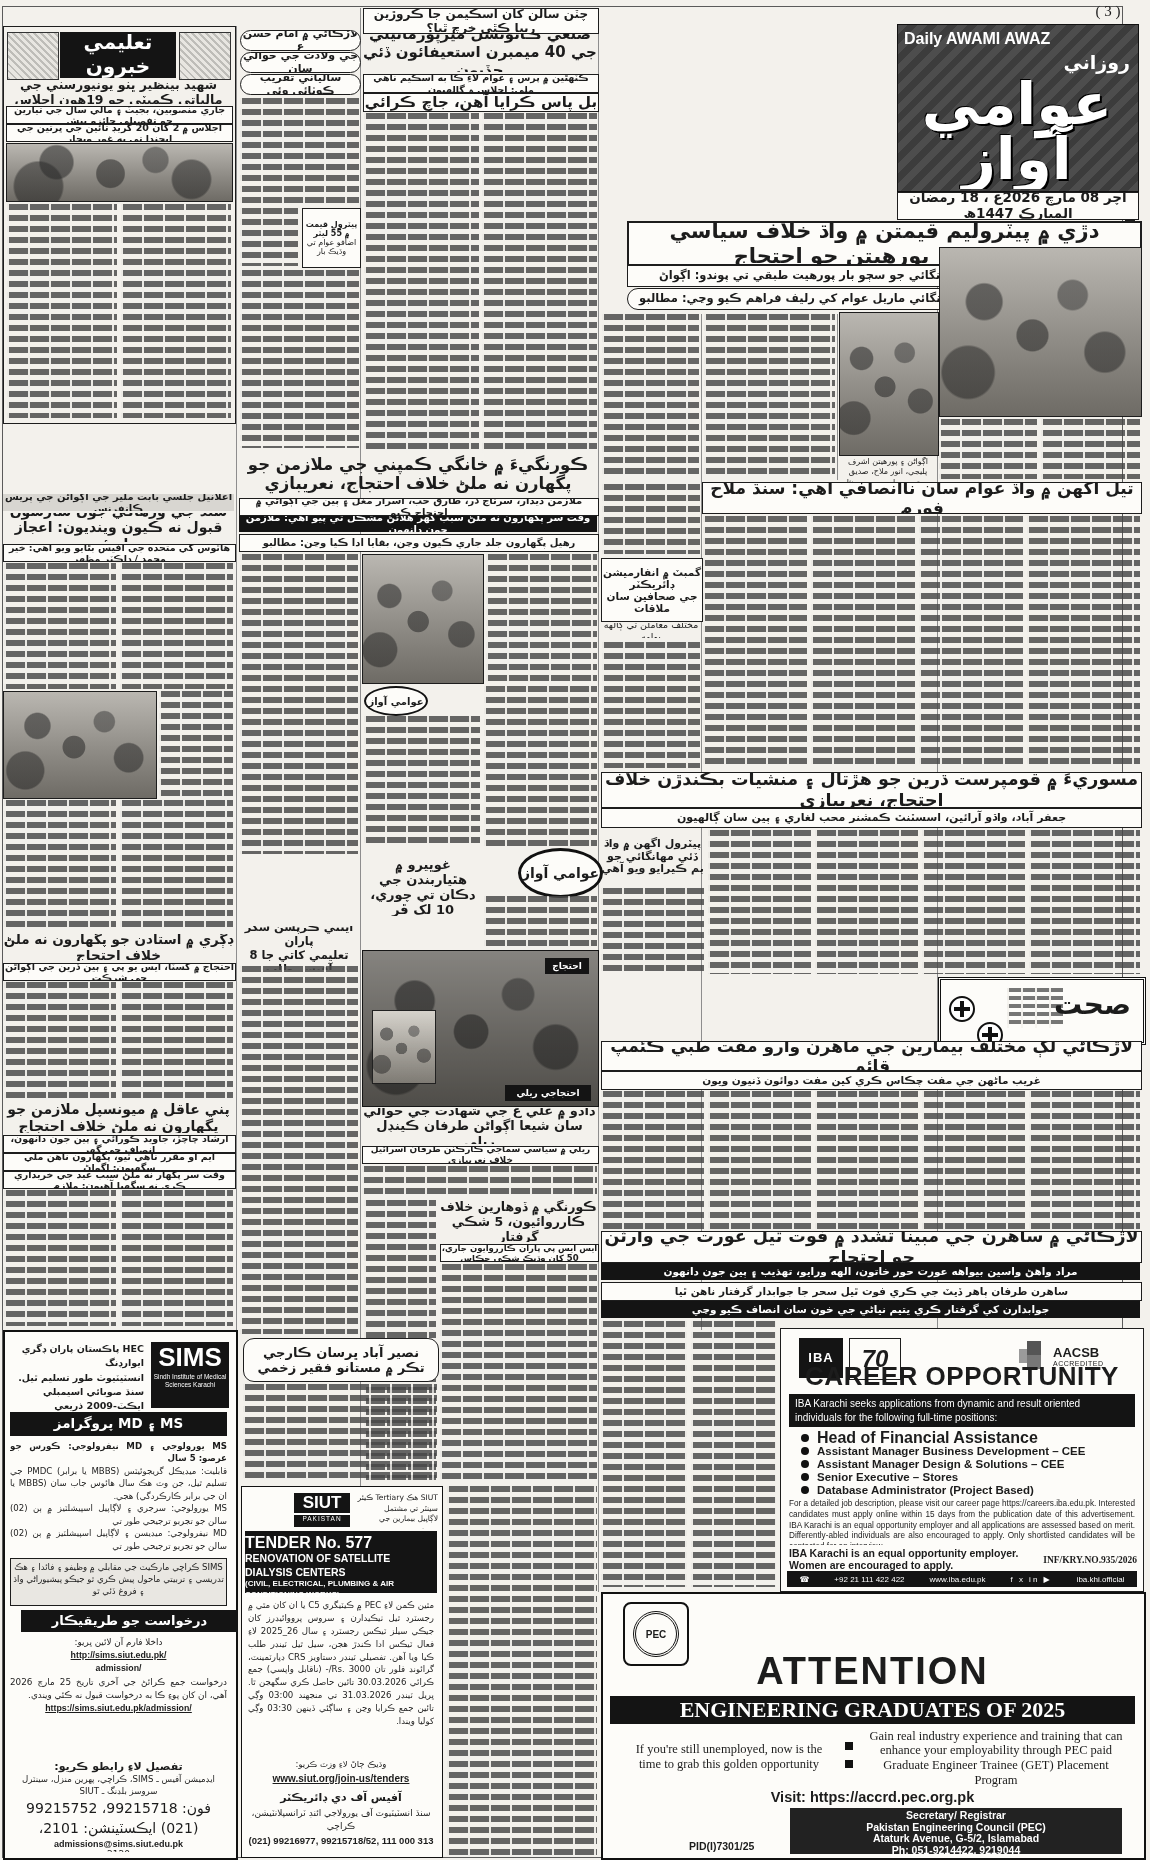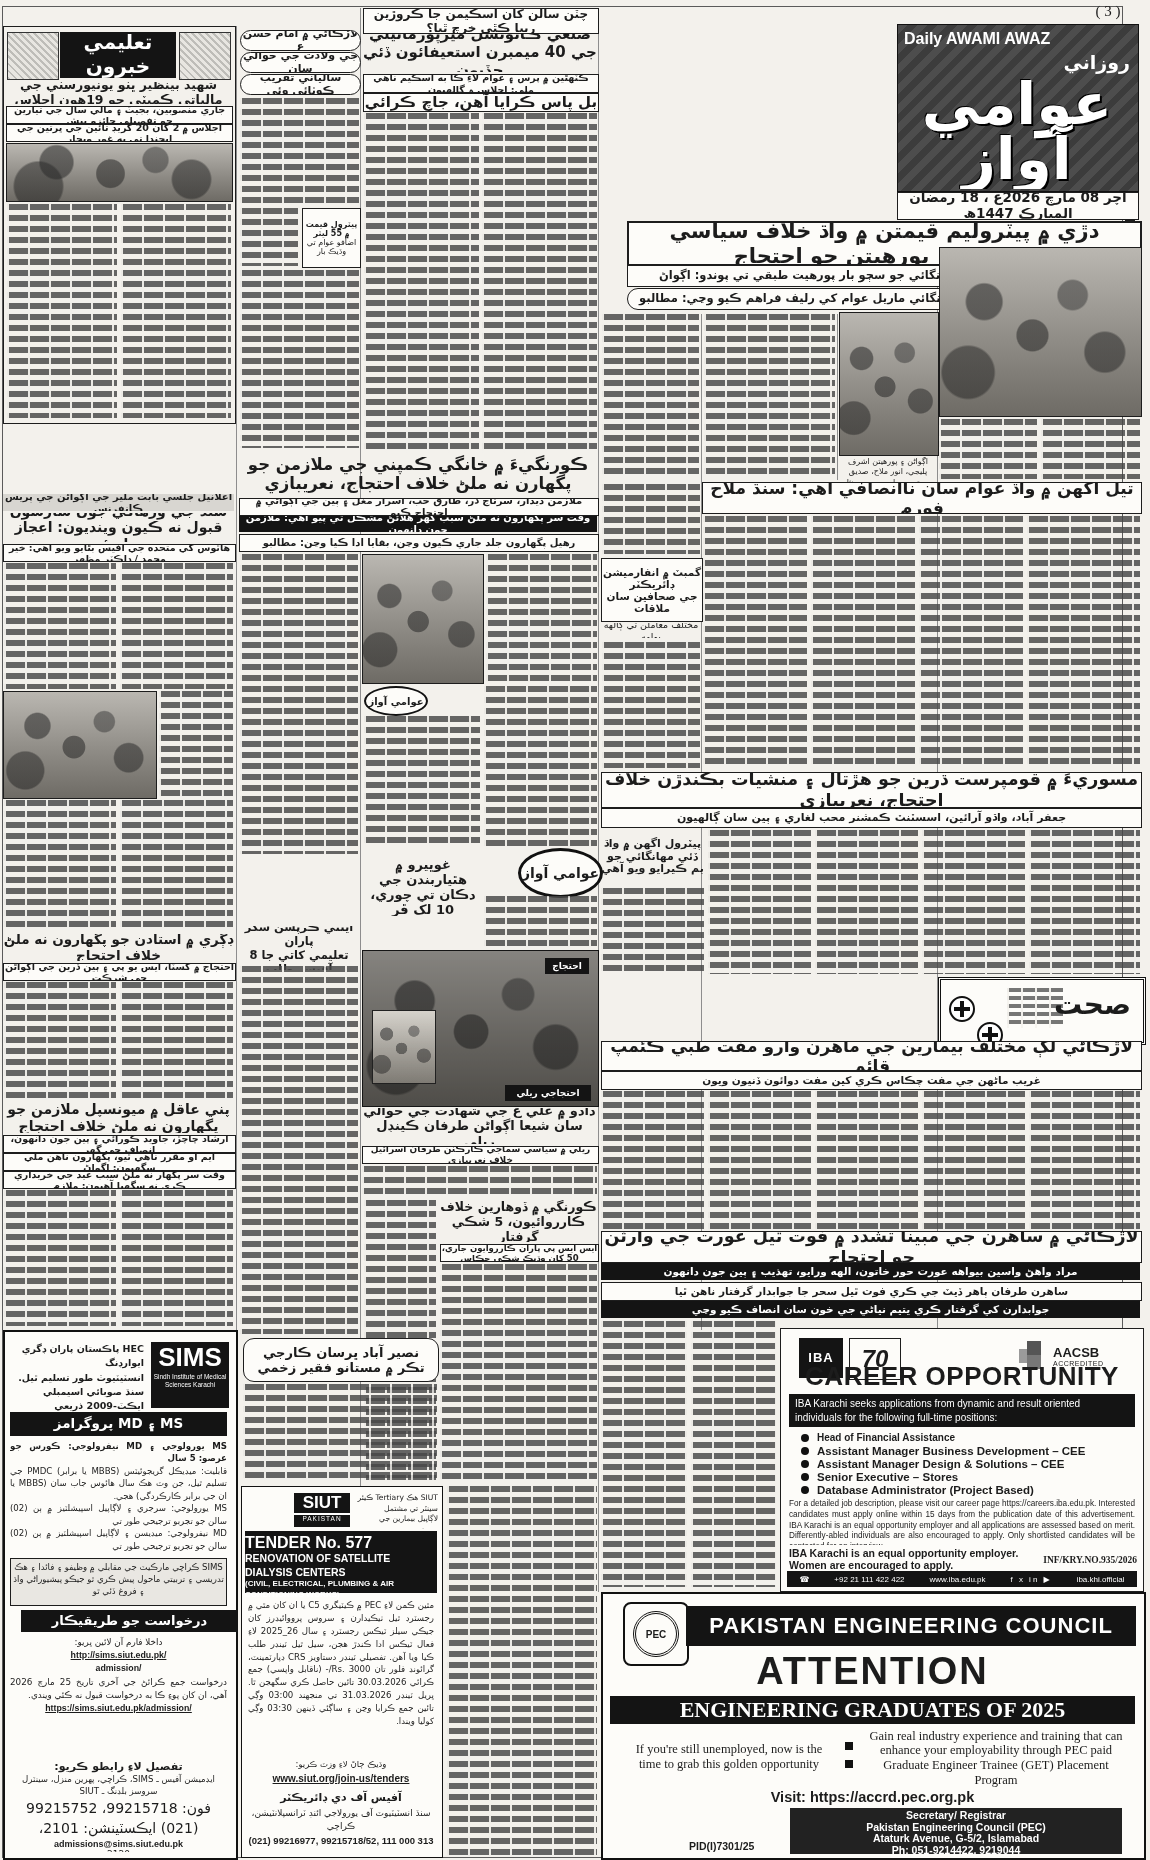--- a/index.html
+++ b/index.html
@@ -130,21 +130,21 @@
     </div>
     <div class="abs" style="left:272px;top:16px;width:84px;height:26px;">
       <div style="font-weight:bold;font-size:13px;">AACSB</div>
       <div style="font-size:7px;letter-spacing:.5px;">ACCREDITED</div>
     </div>
     <div class="abs hl" style="left:10px;top:32px;width:342px;height:30px;font-size:26px;font-weight:900;letter-spacing:.5px;">CAREER OPPORTUNITY</div>
     <div class="abs band" style="left:8px;top:65px;width:346px;height:33px;font-size:10px;line-height:1.4;padding:3px 6px;box-sizing:border-box;">IBA Karachi seeks applications from dynamic and result oriented individuals for the following full-time positions:</div>
     <div class="abs" style="left:18px;top:102px;width:334px;height:64px;">
       <div style="display:flex;align-items:center;height:13px;">
           <span class="dot"></span>
-          <span style="font-size:10px;font-weight:bold;">Head of Financial Assistance</span>
+          <span style="font-size:16px;font-weight:bold;">Head of Financial Assistance</span>
         </div>
       <div style="display:flex;align-items:center;height:13px;">
           <span class="dot"></span>
           <span style="font-size:11.5px;font-weight:bold;">Assistant Manager Business Development – CEE</span>
         </div>
       <div style="display:flex;align-items:center;height:13px;">
           <span class="dot"></span>
           <span style="font-size:11.5px;font-weight:bold;">Assistant Manager Design &amp; Solutions – CEE</span>
         </div>
       <div style="display:flex;align-items:center;height:13px;">
@@ -168,21 +168,20 @@
       <span>www.iba.edu.pk</span>
       <span style="letter-spacing:2px;">f x in ▶</span>
       <span>iba.khi.official</span>
     </div>
   </div>
 
   <div class="abs lat" style="left:601px;top:1592px;width:541px;height:264px;border:2px solid #111;background:#fdfcf9;">
     <div class="abs" style="left:20px;top:8px;width:62px;height:60px;border:2px solid #111;border-radius:8px;display:flex;align-items:center;justify-content:center;">
       <div style="width:40px;height:40px;border:3px double #111;border-radius:50%;display:flex;align-items:center;justify-content:center;font-size:10px;font-weight:bold;">PEC</div>
     </div>
-    <div class="abs band hl" style="left:83px;top:12px;width:450px;height:40px;font-size:22px;letter-spacing:1px;">PAKISTAN ENGINEERING COUNCIL</div>
     <div class="abs hl" style="left:7px;top:56px;width:525px;height:42px;font-size:38px;font-weight:900;letter-spacing:2px;">ATTENTION</div>
     <div class="abs band hl ser" style="left:7px;top:102px;width:525px;height:28px;font-size:22px;">ENGINEERING GRADUATES OF 2025</div>
     <div class="abs ser hl" style="left:21px;top:136px;width:210px;height:54px;font-size:12.5px;font-weight:normal;">If you're still unemployed, now is the time to grab this golden opportunity</div>
     <div class="sq" style="left:242px;top:148px;"></div>
     <div class="sq" style="left:242px;top:166px;"></div>
     <div class="abs ser hl" style="left:261px;top:132px;width:264px;height:64px;font-size:12.5px;font-weight:normal;">Gain real industry experience and training that can enhance your employability through PEC paid Graduate Engineer Trainee (GET) Placement Program</div>
     <div class="abs hl" style="left:7px;top:196px;width:525px;height:16px;font-size:14.5px;">Visit: https://accrd.pec.org.pk</div>
     <div class="abs" style="left:187px;top:214px;width:332px;height:46px;background:#222;color:#fff;text-align:center;font-weight:bold;font-size:10.5px;line-height:1.1;padding-top:2px;box-sizing:border-box;">
       <div>Secretary/ Registrar</div>
       <div>Pakistan Engineering Council (PEC)</div>

